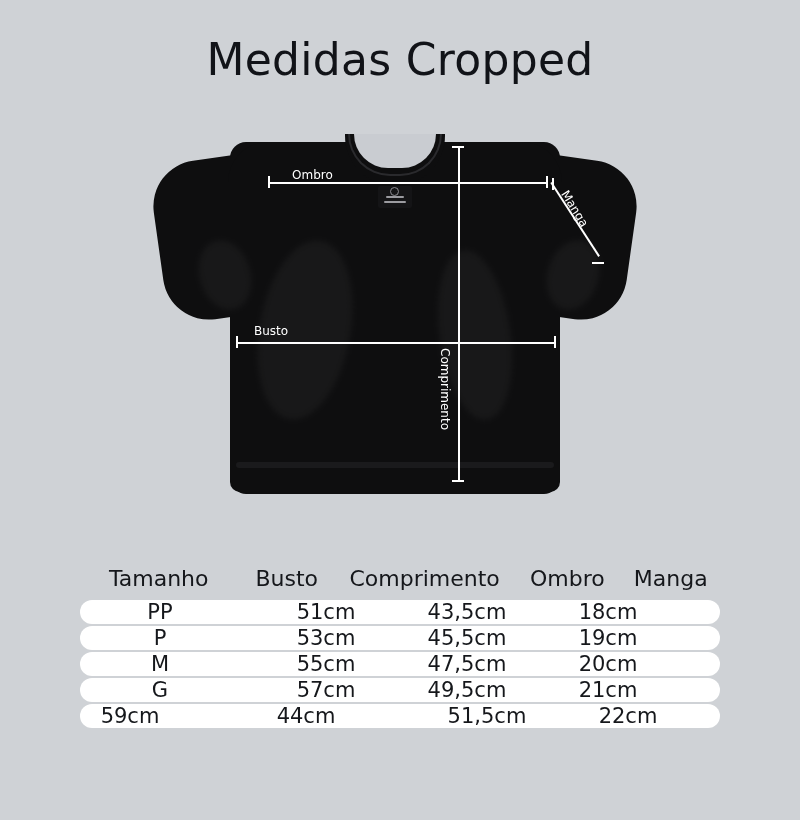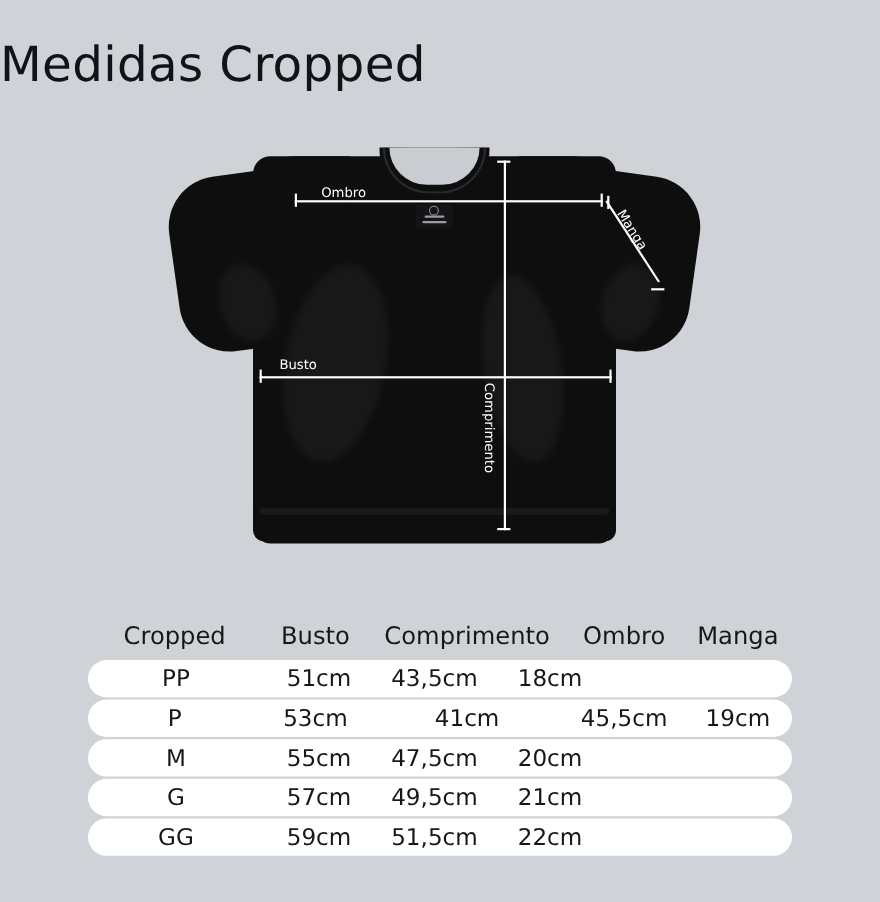--- a/index.html
+++ b/index.html
@@ -14,21 +14,21 @@
     overflow: hidden;
     position: relative;
   }
 
   
   .title {
     position: absolute;
     top: 34px;
     left: 0;
     width: 800px;
-    text-align: left;
+    text-align: center;
     font-size: 44px;
     font-weight: 400;
     color: #111318;
     letter-spacing: 0.3px;
     font-family: "DejaVu Sans", sans-serif;
   }
 
   
   .shirt-area {
     position: absolute;
@@ -238,26 +238,27 @@
   .thead {
     display: flex;
     align-items: center;
     height: 44px;
     color: #15171b;
     font-size: 22px;
   }
   .trow {
     display: flex;
     align-items: center;
-    height: 34px;
+    height: 24px;
     margin-bottom: 2px;
     background: #ffffff;
     border-radius: 18px;
     color: #15171b;
     font-size: 21px;
+    gap: 36px;
   }
   .c0 { width: 160px; text-align: center; }
   .c1 { width: 100px; text-align: center; }
   .c2 { width: 180px; text-align: center; }
   .c3 { width: 110px; text-align: center; }
   .c4 { width: 100px; text-align: center; }
 </style>
 </head>
 <body>
 
@@ -306,55 +307,54 @@
 
   <div class="meas-line meas-v" style="left:318px; top:16px; height:336px;"></div>
   <div class="cap-h" style="left:312px; top:16px;"></div>
   <div class="cap-h" style="left:312px; top:350px;"></div>
   <div class="meas-label vertical" style="left:298px; top:218px;">Comprimento</div>
 </div>
 
 <div class="table">
 
   <div class="thead">
-    <div class="c0">Cropped</div>
+    <div class="c0">Tamanho</div>
     <div class="c1">Busto</div>
     <div class="c2">Comprimento</div>
     <div class="c3">Ombro</div>
     <div class="c4">Manga</div>
   </div>
 
   <div class="trow">
     <div class="c0">PP</div>
     <div class="c1">51cm</div>
     <div class="c3">43,5cm</div>
     <div class="c4">18cm</div>
   </div>
 
   <div class="trow">
     <div class="c0">P</div>
     <div class="c1">53cm</div>
-    <div class="c2">41cm</div>
     <div class="c3">45,5cm</div>
     <div class="c4">19cm</div>
   </div>
 
   <div class="trow">
     <div class="c0">M</div>
     <div class="c1">55cm</div>
     <div class="c3">47,5cm</div>
     <div class="c4">20cm</div>
   </div>
 
   <div class="trow">
     <div class="c0">G</div>
     <div class="c1">57cm</div>
     <div class="c3">49,5cm</div>
     <div class="c4">21cm</div>
   </div>
 
   <div class="trow">
-    <div class="c0">GG</div>
     <div class="c1">59cm</div>
+    <div class="c2">44cm</div>
     <div class="c3">51,5cm</div>
     <div class="c4">22cm</div>
   </div>
 </div>
 
 </body></html>

